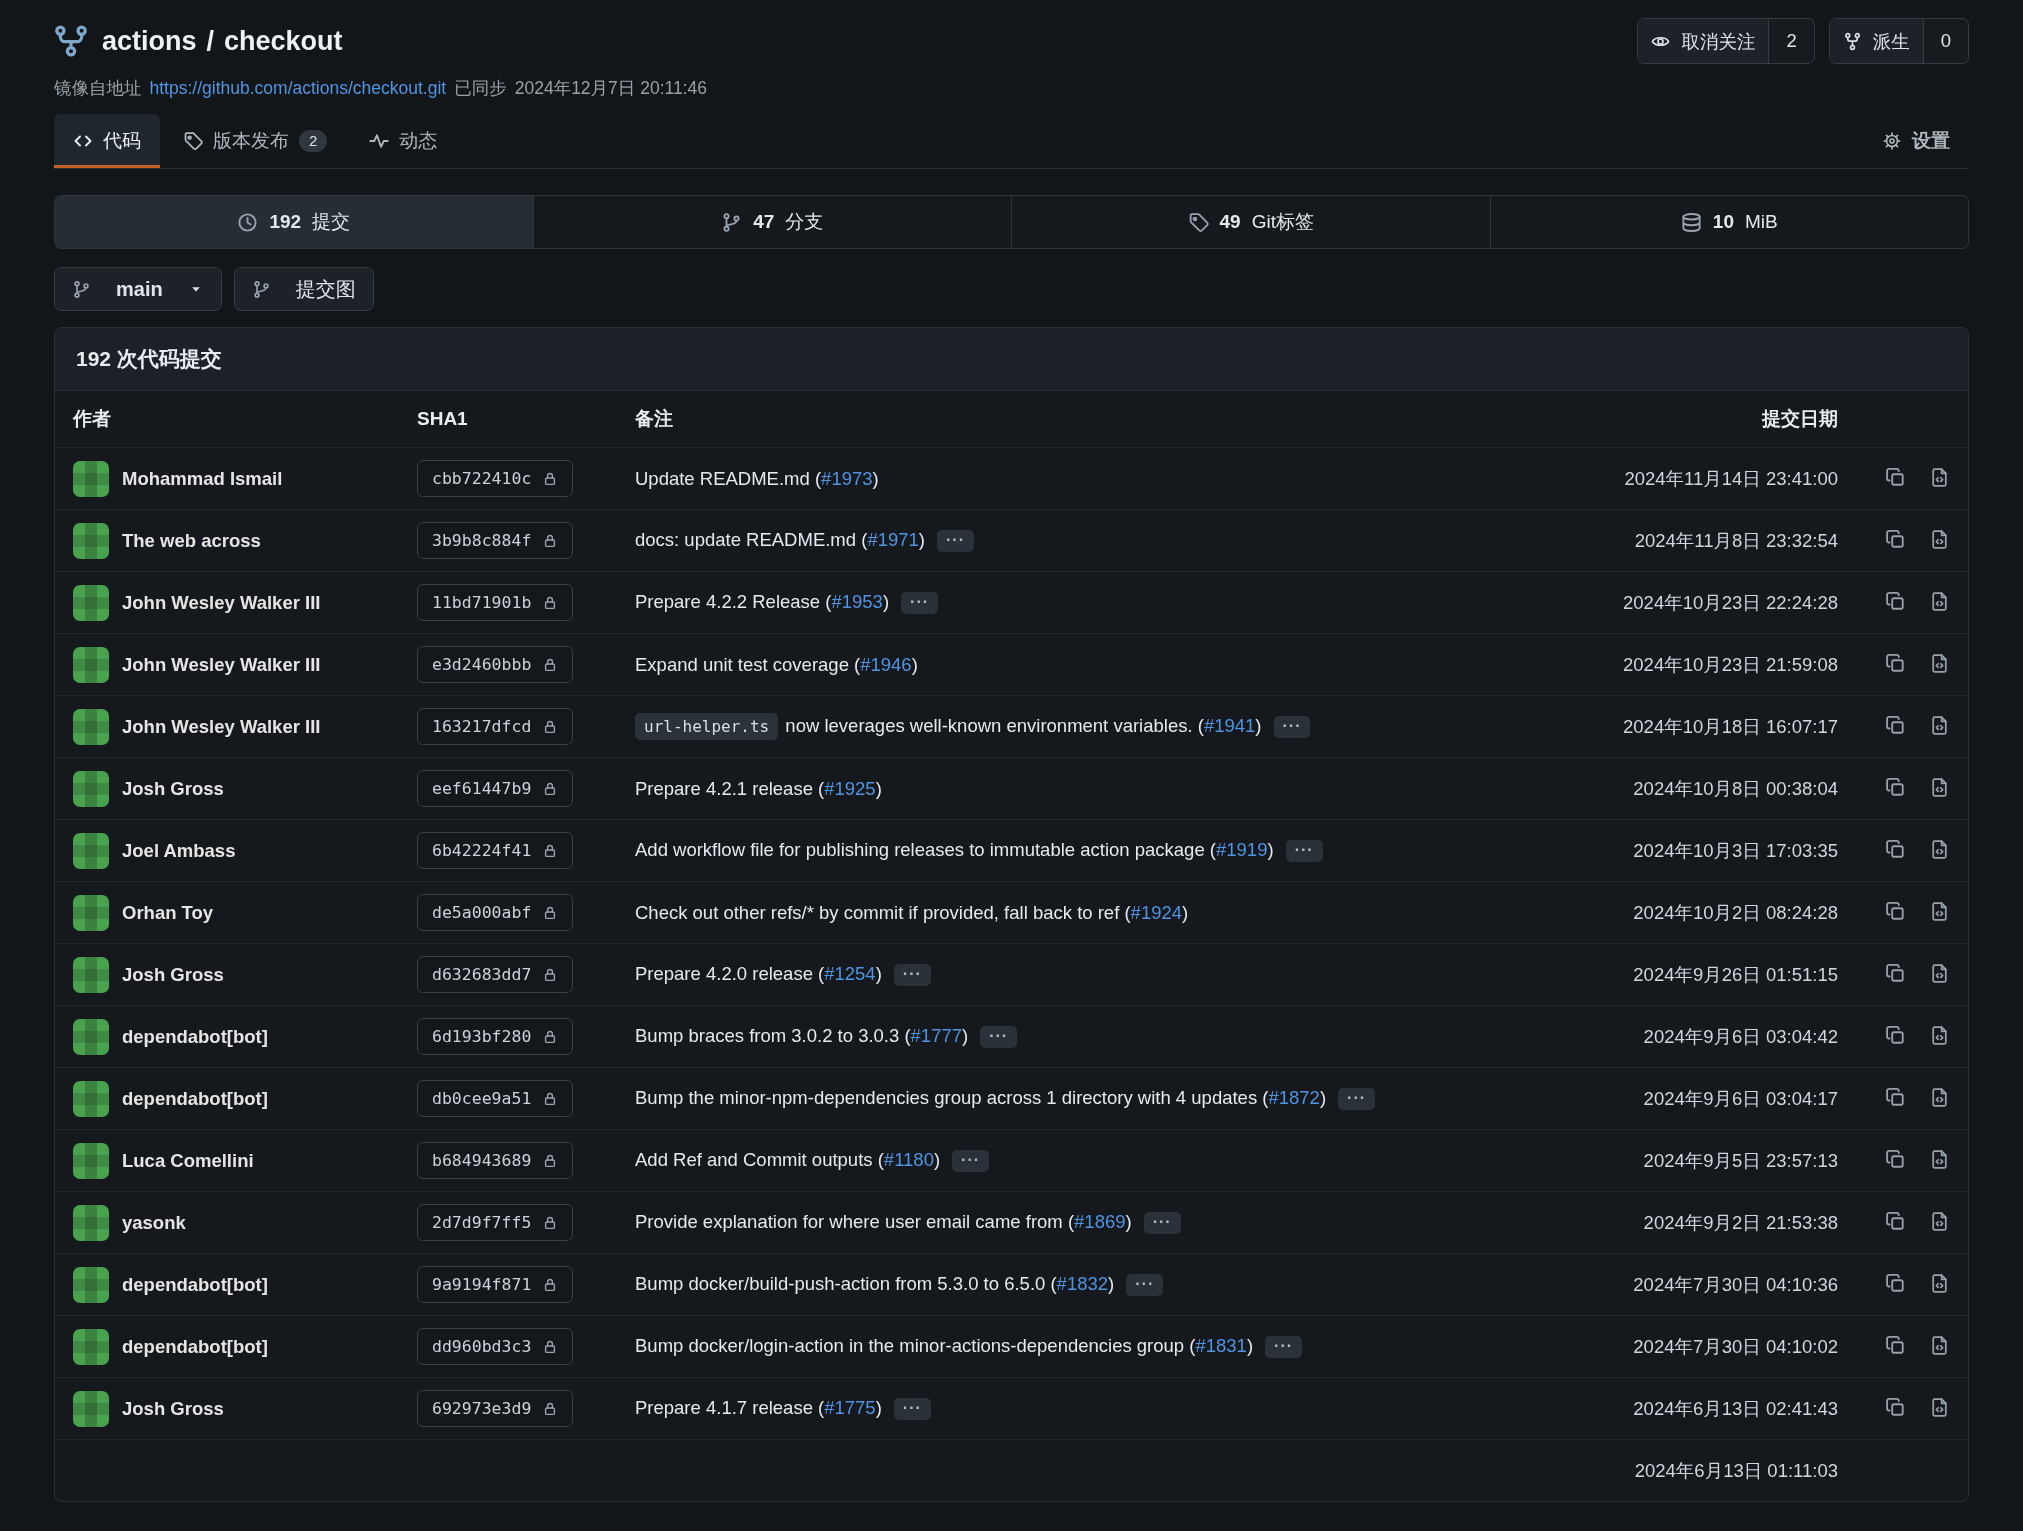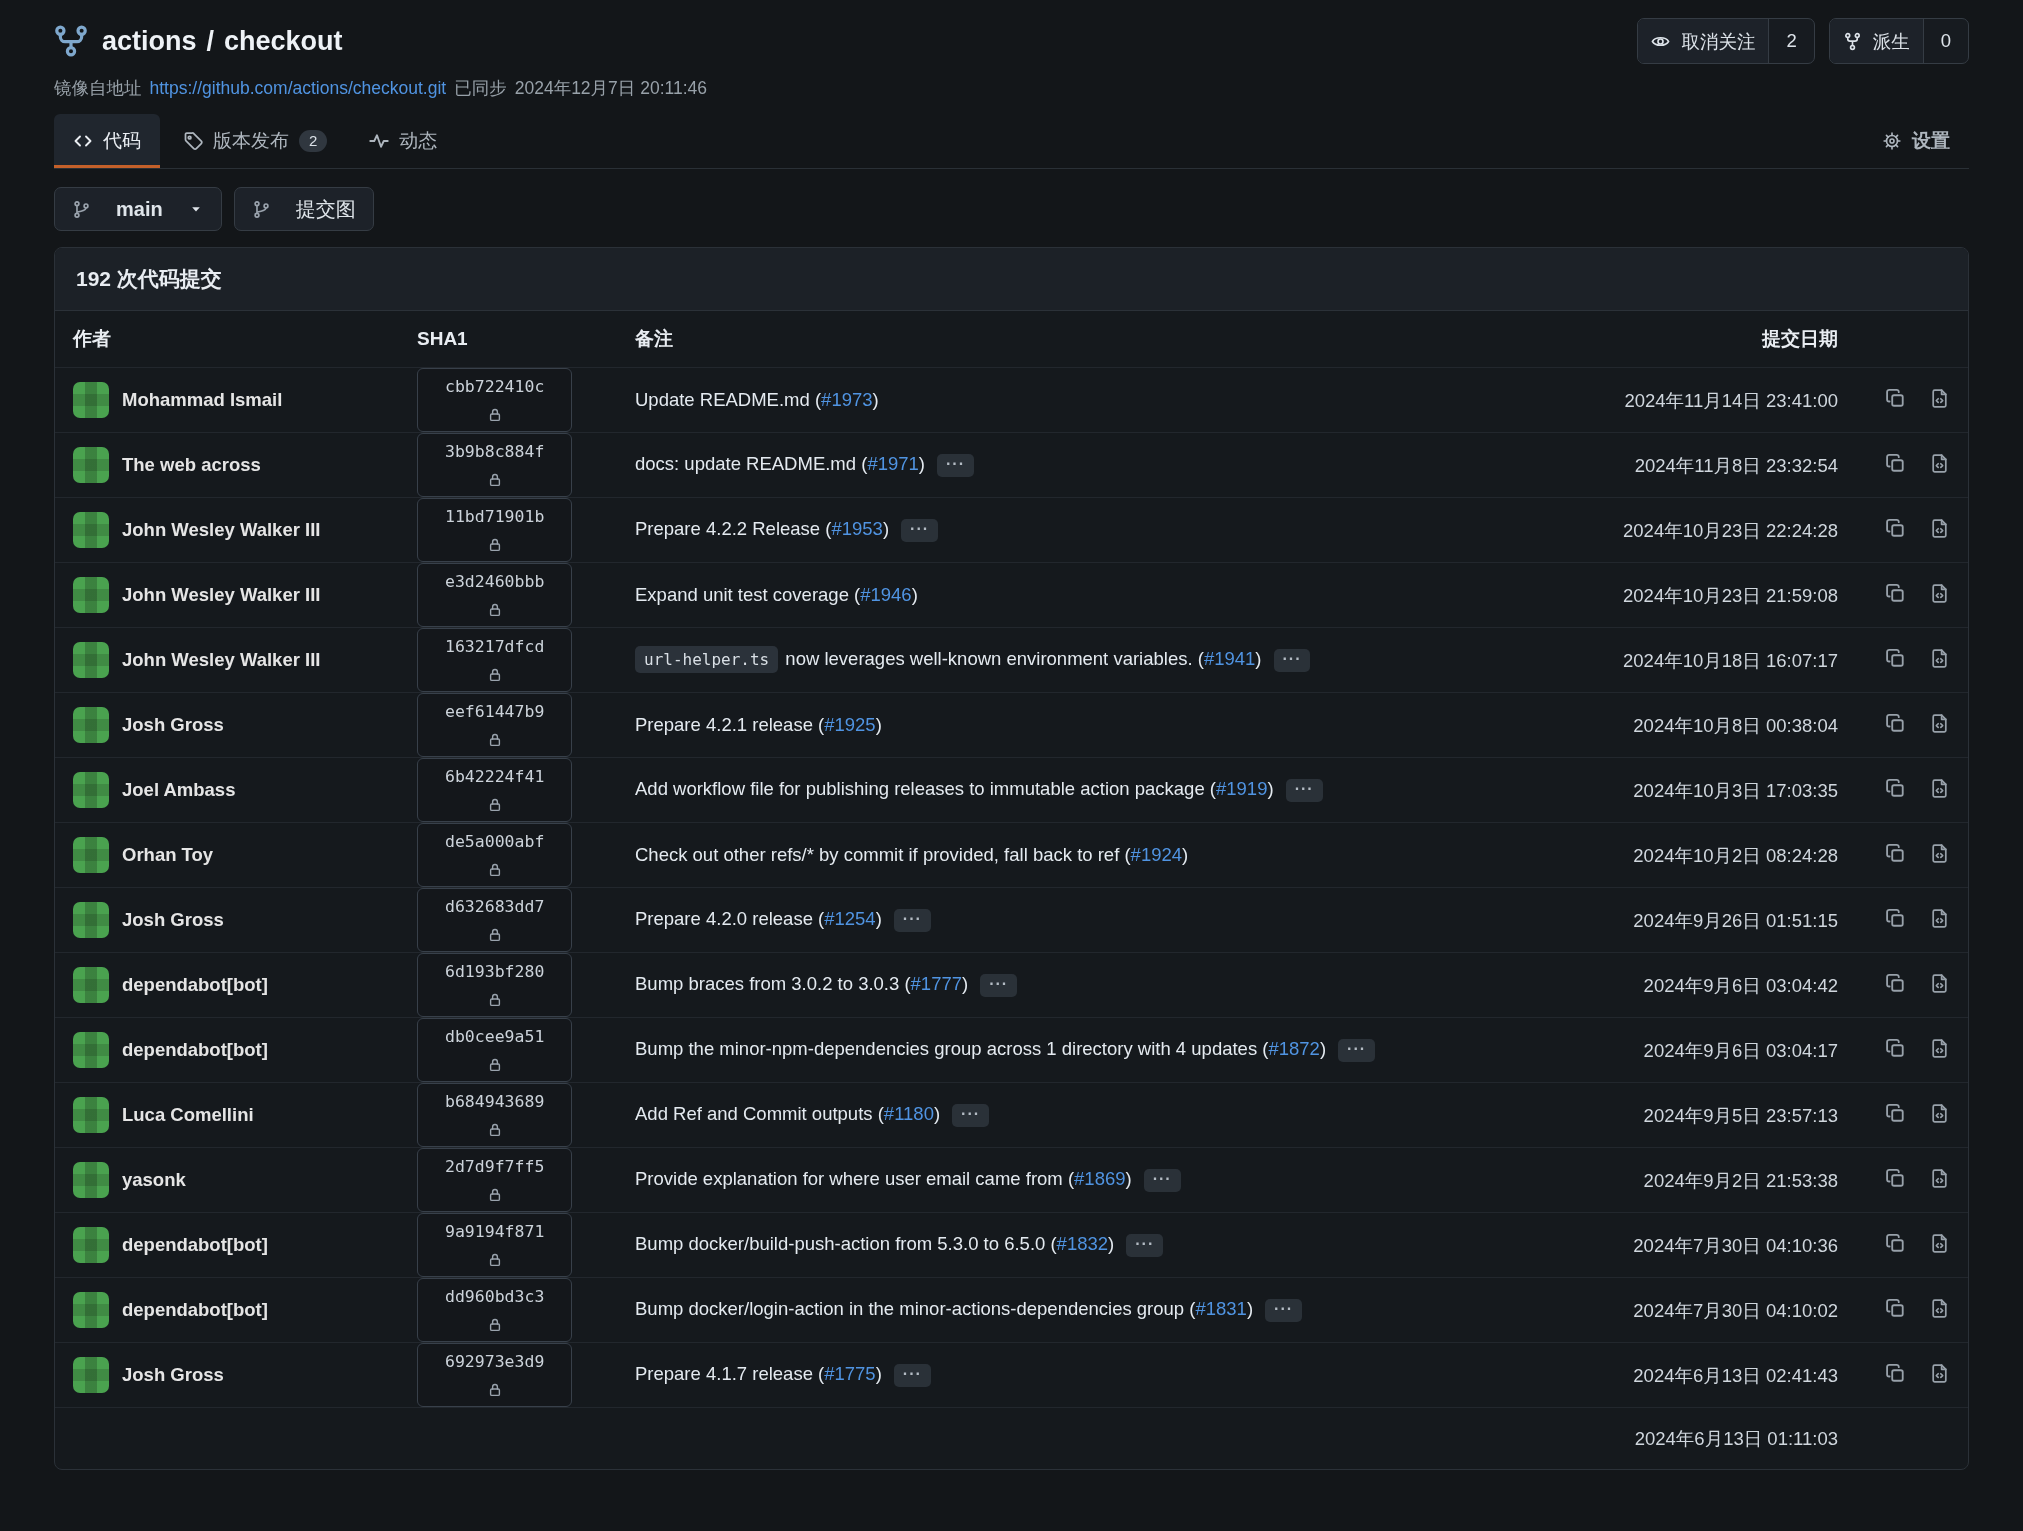--- a/index.html
+++ b/index.html
@@ -75,21 +75,21 @@
   td:first-child { padding-left:18px; }
   td:last-child { padding-right:18px; }
   .author-cell { display:flex; align-items:center; gap:13px; height:61px; }
   .avatar { width:36px; height:36px; border-radius:7px; flex:none;
     background-color:#4aa24f;
     background-image:
       linear-gradient(90deg, transparent 34%, rgba(0,0,0,.20) 34% 66%, transparent 66%),
       linear-gradient(0deg, transparent 34%, rgba(0,0,0,.14) 34% 66%, transparent 66%);
   }
   .author-name { font-weight:700; color:#e5e5e5; white-space:nowrap; }
-  .sha-badge { display:inline-flex; align-items:center; gap:11px; border:1px solid #38404a; background:#14171b; border-radius:6px; padding:8px 27px;flex-direction:column; }
+  .sha-badge { display:inline-flex; align-items:center; gap:11px; border:1px solid #38404a; background:#14171b; border-radius:6px; padding:8px 14px; }
   .sha-badge .sha { font-family:"DejaVu Sans Mono", monospace; font-size:16.5px; color:#ccd3da; }
   .sha-badge .ic-small { color:#9aa3ad; }
   .msg { color:#e4eaf0; }
   .msg-link { color:#5094e2; }
   .msg-code { font-family:"DejaVu Sans Mono", monospace; font-size:16px; background:#2b323a; color:#d9dfe5; border-radius:5px; padding:4px 9px; margin-right:2px; }
   .ellipsis-btn { margin-left:12px; background:#2a3138; border:none; border-radius:5px; color:#b4bcc4; font-size:16px; font-weight:700; letter-spacing:1px; padding:1px 9px 4px; line-height:1.1; vertical-align:middle; }
   .date-cell { text-align:right; color:#d0d7de; white-space:nowrap; }
   .icons-cell { text-align:right; white-space:nowrap; }
   .icon-btn { background:none; border:none; color:#98a1aa; padding:0; margin-left:18px; vertical-align:middle; }
   .icon-btn .ic { width:21px; height:21px; }
@@ -264,20 +264,50 @@
         <svg class="ic">
             <use href="#i-gear"></use>
           </svg>
         <span>设置</span>
       </a>
     </nav>
   </header>
 
   <main>
 
+    <div class="stats-bar">
+      <a class="stat active">
+        <svg class="ic">
+            <use href="#i-clock"></use>
+          </svg>
+        <b>192</b>
+        <span>提交</span>
+      </a>
+      <a class="stat">
+        <svg class="ic">
+            <use href="#i-branch"></use>
+          </svg>
+        <b>47</b>
+        <span>分支</span>
+      </a>
+      <a class="stat">
+        <svg class="ic">
+            <use href="#i-tag"></use>
+          </svg>
+        <b>49</b>
+        <span>Git标签</span>
+      </a>
+      <a class="stat">
+        <svg class="ic">
+            <use href="#i-db"></use>
+          </svg>
+        <b>10</b>
+        <span>MiB</span>
+      </a>
+    </div>
 
     <div class="branch-row">
       <button class="btn">
         <svg class="ic">
             <use href="#i-branch"></use>
           </svg>
         <b>main</b>
         <svg class="ic-small">
             <use href="#i-caret"></use>
           </svg>

